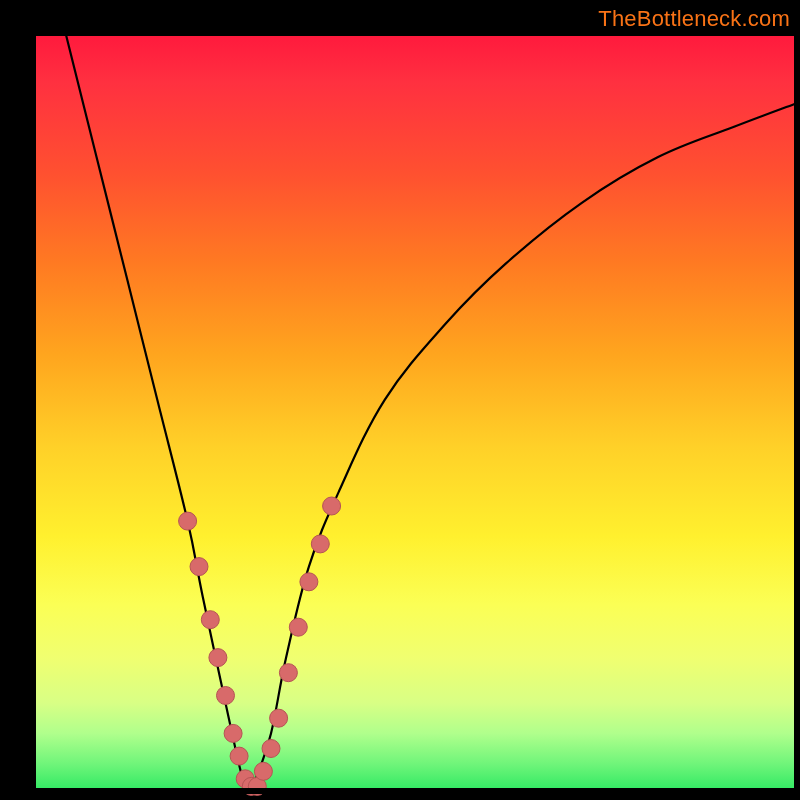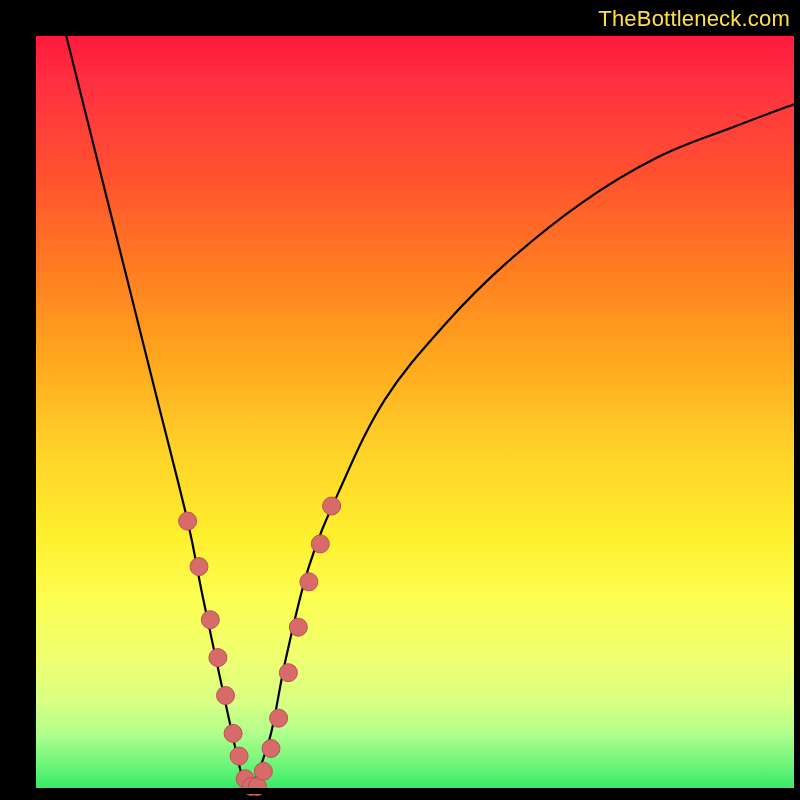--- a/index.html
+++ b/index.html
@@ -37,21 +37,21 @@
       #b0ff8c 92%,
       #70f57a 96%,
       #28e860 100%);
   }
   .watermark {
     position: absolute;
     top: 6px;
     right: 10px;
     font-size: 22px;
     font-weight: 500;
-    color: #fde047;
+    color: #f97316;
     letter-spacing: 0.2px;
     z-index: 5;
     text-align: center;
   }
   svg.curve {
     position: absolute;
     left: 0;
     top: 0;
     width: 758px;
     height: 758px;

